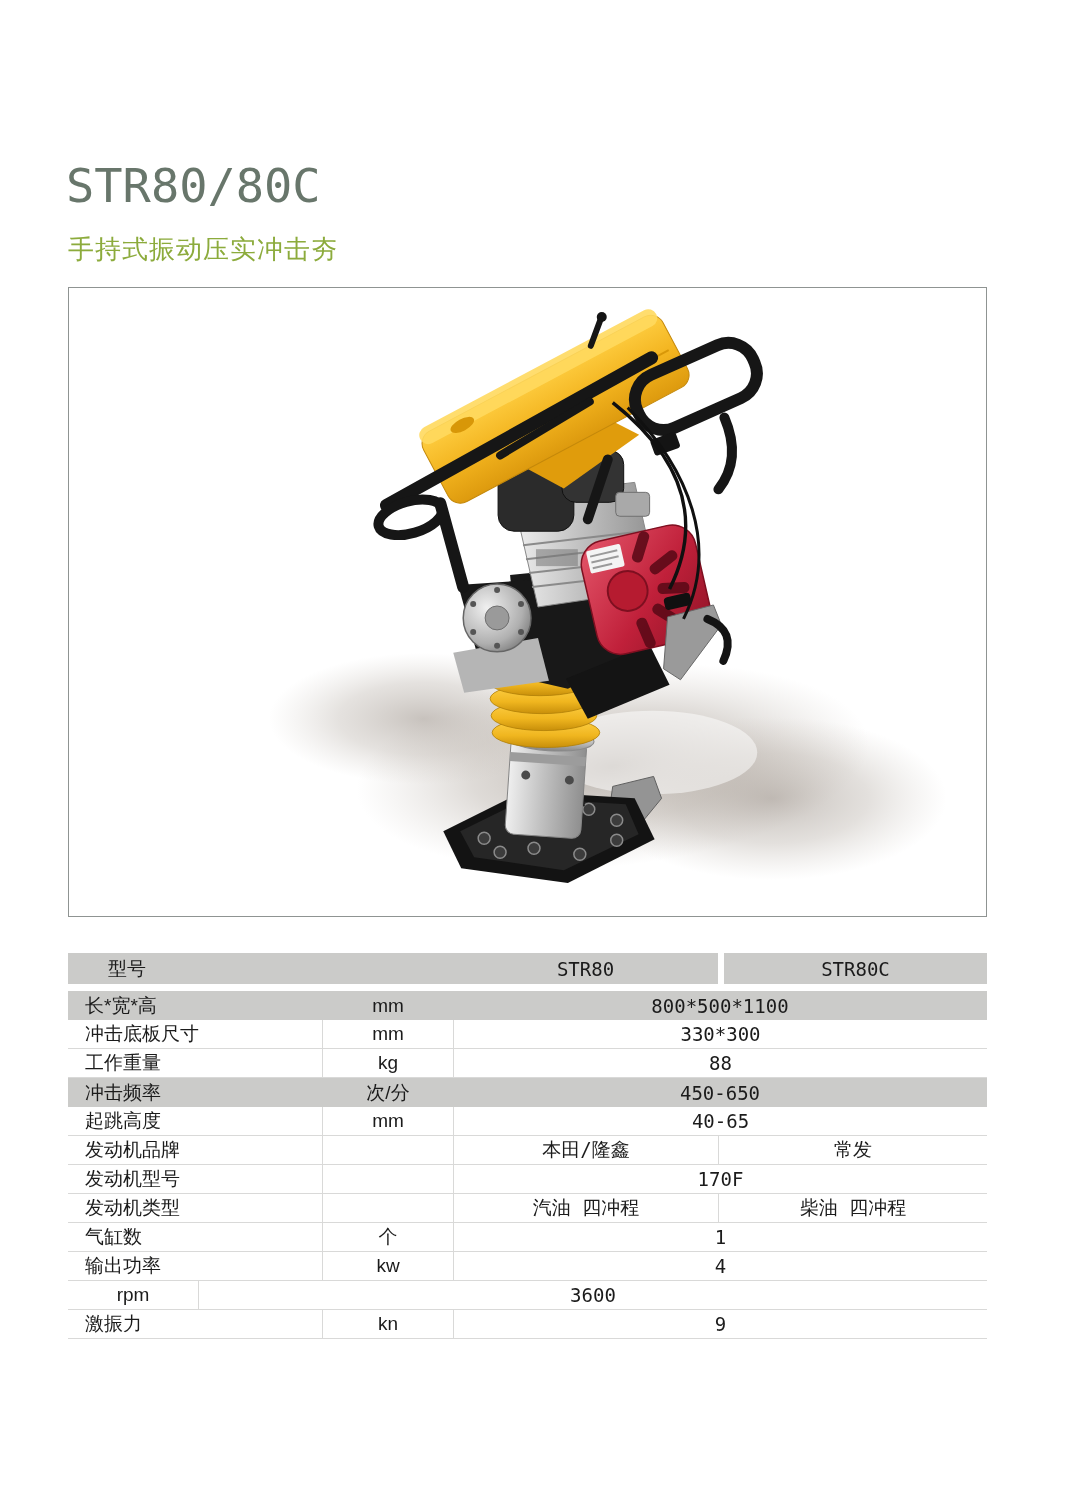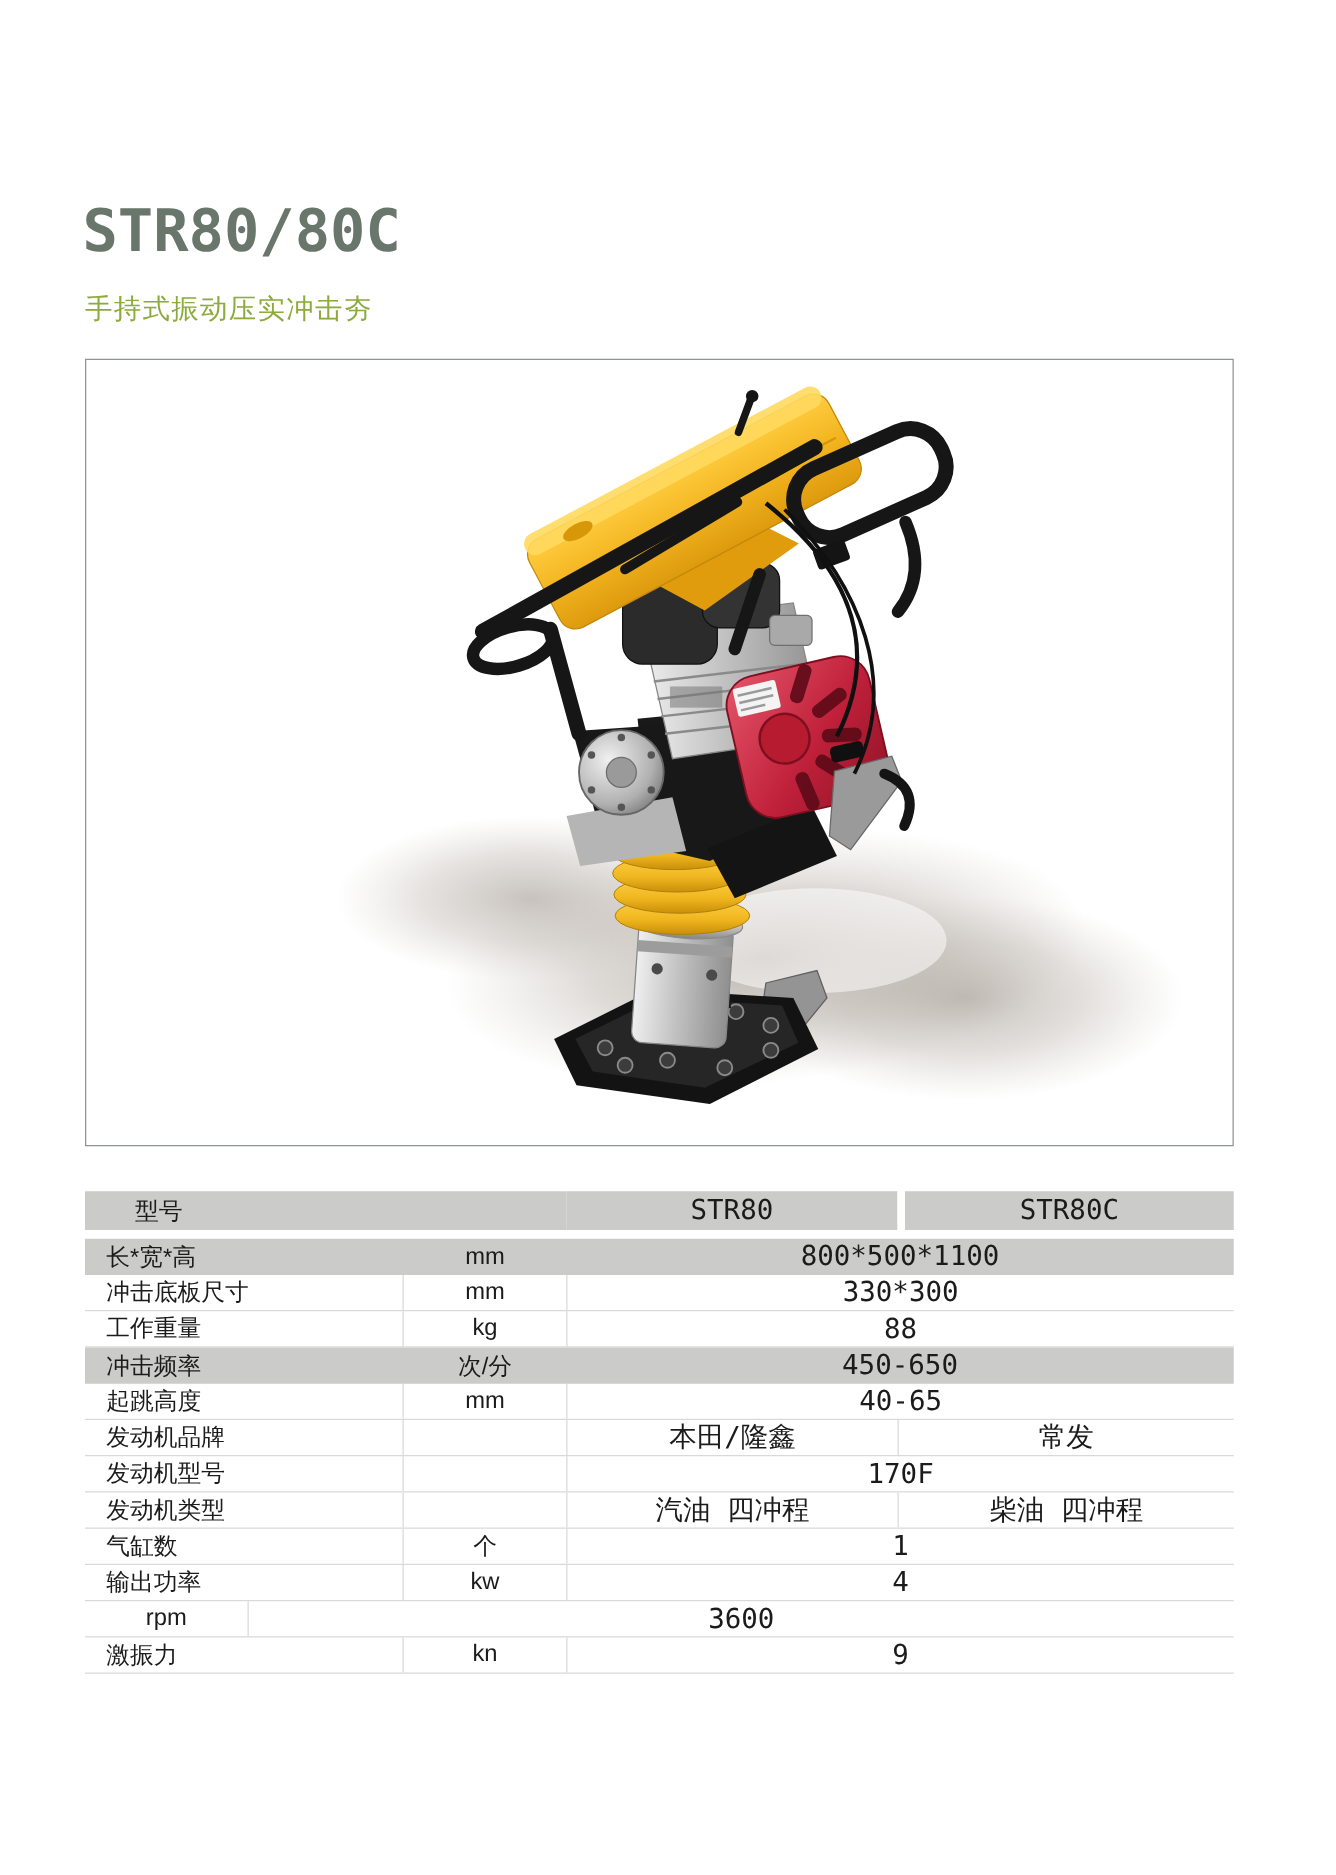--- a/index.html
+++ b/index.html
@@ -6,26 +6,26 @@
   .page{
     position:relative;
     width:1069px;height:1500px;
     background:#ffffff;
     font-family:"Liberation Sans", sans-serif;
     overflow:hidden;
   }
   .title{
     position:absolute;left:66px;top:160px;
     font-family:"DejaVu Sans Mono","Liberation Mono",monospace;
-    font-weight:bold;font-size:47px;line-height:1.1;
+    font-weight:normal;font-size:47px;line-height:1.1;
     letter-spacing:0px;color:var(--title-color,#68766b);
   }
   .subtitle{
     position:absolute;left:68px;top:234px;
-    font-size:22px;line-height:1.2;letter-spacing:1px;
+    font-size:26px;line-height:1.2;letter-spacing:1px;
     color:var(--subtitle-color,#8cab3c);
   }
   .photo-box{
     position:absolute;left:68px;top:287px;
     width:919px;height:630px;
     border:1px solid #8f9492;
     background:#ffffff;box-sizing:border-box;
   }
   .photo-box svg{display:block;width:100%;height:100%;}
   .spec-table{
@@ -42,21 +42,21 @@
   .h-model-a{width:265px;}
   .h-gap{width:6px;background:#ffffff;height:100%;}
   .h-model-b{flex:1;}
   .c-label{width:255px;padding-left:17px;box-sizing:border-box;height:100%;display:flex;align-items:center;}
   .c-unit{width:130px;text-align:center;height:100%;display:flex;align-items:center;justify-content:center;}
   .c-value{flex:1;text-align:center;height:100%;display:flex;align-items:center;justify-content:center;}
   .c-value-a{width:265px;height:100%;display:flex;align-items:center;justify-content:center;box-sizing:border-box;}
   .c-value-b{flex:1;height:100%;display:flex;align-items:center;justify-content:center;}
   .row.plain .c-label,.row.plain .c-unit{border-right:1px solid var(--line,#d9d9d8);}
   .row.plain .c-value-a{border-right:1px solid var(--line,#d9d9d8);}
-  .mono{font-family:"DejaVu Sans Mono","Liberation Mono",monospace;font-size:22px;}
+  .mono{font-family:"DejaVu Sans Mono","Liberation Mono",monospace;font-size:19px;}
 </style>
 </head>
 <body>
 
 <div class="page">
 
   <div class="title">STR80/80C</div>
   <div class="subtitle">手持式振动压实冲击夯</div>
 
   <div class="photo-box">

